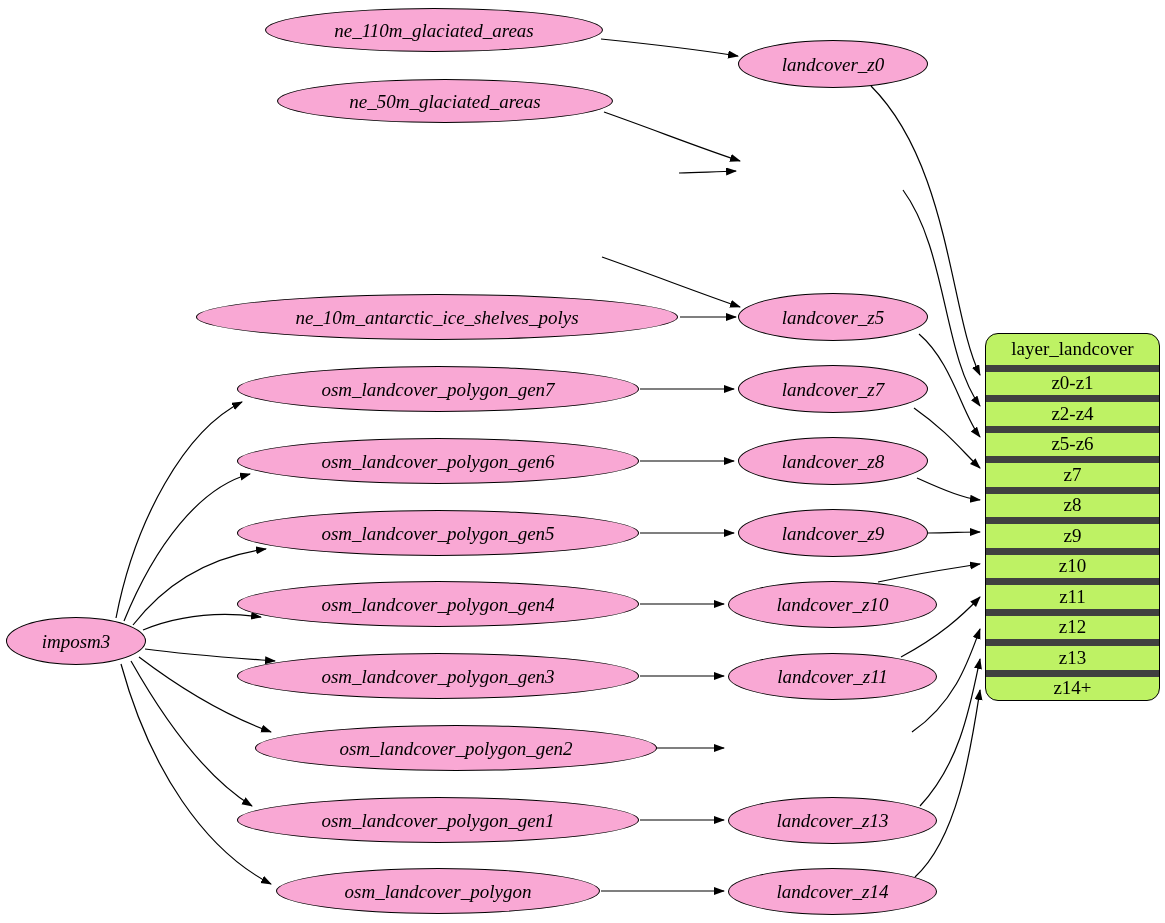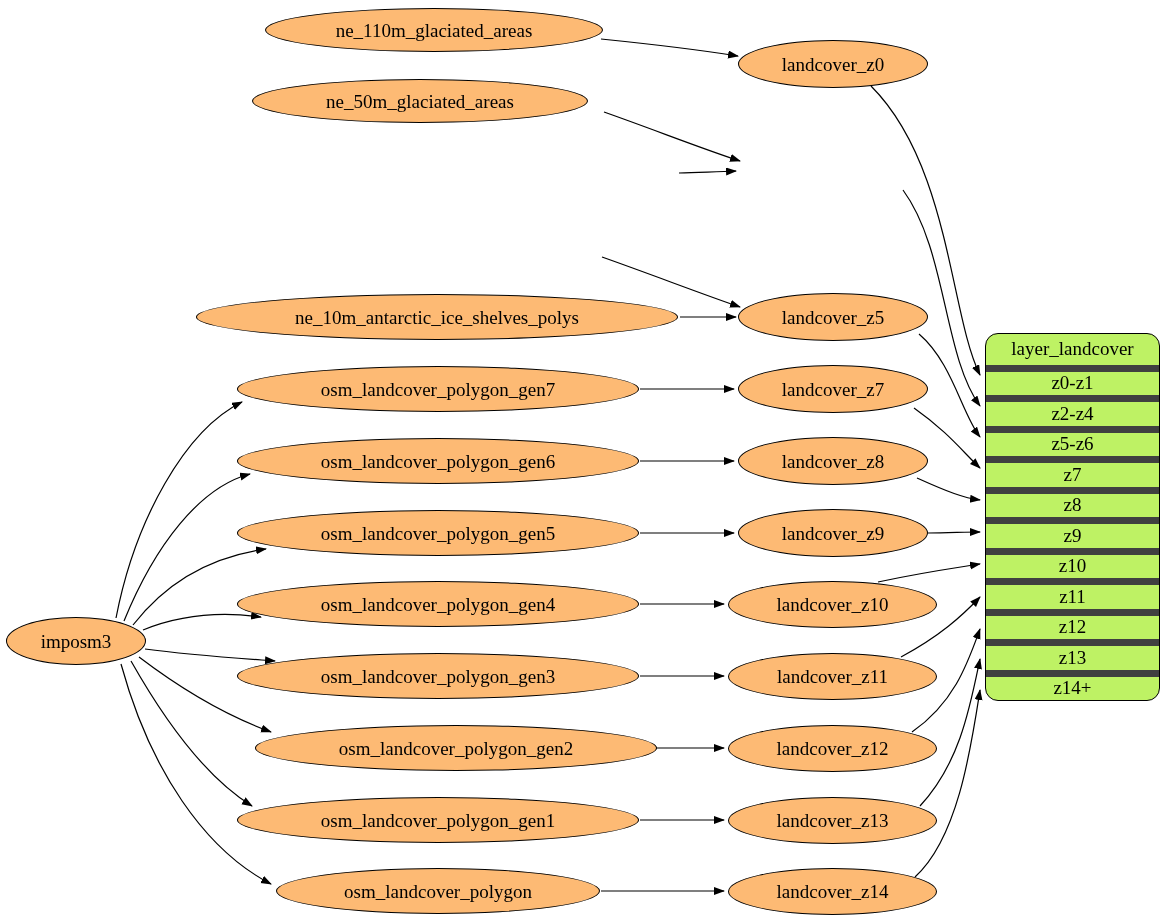--- a/index.html
+++ b/index.html
@@ -4,22 +4,23 @@
 <style>
   html,body{margin:0;padding:0;background:#ffffff;}
   #canvas{
     position:relative;width:1165px;height:923px;background:#ffffff;
     font-family:"Liberation Serif","DejaVu Serif",serif;color:#000;
     overflow:hidden;
   }
   #edges{position:absolute;left:0;top:0;width:1165px;height:923px;}
   .ellipse{
     position:absolute;border:1px solid #000;border-radius:50%;
-    background:#fdba74;display:flex;align-items:center;justify-content:center;
+    background:#f9a8d4;display:flex;align-items:center;justify-content:center;
     box-sizing:border-box;
+    font-style:italic;
   }
   .lbl{font-size:19px;line-height:1;white-space:nowrap;}
   .record{
     position:absolute;left:985px;top:333px;width:175px;height:368px;
     background:#bef264;border:1px solid #000;border-radius:13px;
     box-sizing:border-box;display:grid;grid-template-rows:repeat(12,1fr);
     overflow:hidden;
   }
   .rrow{
     display:flex;align-items:center;justify-content:center;
@@ -76,21 +77,21 @@
     <path class="edge" marker-end="url(#arrow)" d="M915,877 C958,838 971,748 980,690"></path>
   </svg>
 
   <div class="ellipse" style="left:6px;top:617px;width:140px;height:48px">
     <span class="lbl">imposm3</span>
   </div>
 
   <div class="ellipse" style="left:265px;top:8px;width:338px;height:44px">
     <span class="lbl">ne_110m_glaciated_areas</span>
   </div>
-  <div class="ellipse" style="left:252px;top:79px;width:336px;height:44px">
+  <div class="ellipse" style="left:277px;top:79px;width:336px;height:44px">
     <span class="lbl">ne_50m_glaciated_areas</span>
   </div>
   <div class="ellipse" style="left:196px;top:294px;width:482px;height:46px">
     <span class="lbl">ne_10m_antarctic_ice_shelves_polys</span>
   </div>
 
   <div class="ellipse" style="left:237px;top:366px;width:402px;height:46px">
     <span class="lbl">osm_landcover_polygon_gen7</span>
   </div>
   <div class="ellipse" style="left:237px;top:438px;width:402px;height:46px">
@@ -129,23 +130,20 @@
   </div>
   <div class="ellipse" style="left:738px;top:509px;width:190px;height:48px">
     <span class="lbl">landcover_z9</span>
   </div>
   <div class="ellipse" style="left:728px;top:581px;width:209px;height:47px">
     <span class="lbl">landcover_z10</span>
   </div>
   <div class="ellipse" style="left:728px;top:653px;width:209px;height:47px">
     <span class="lbl">landcover_z11</span>
   </div>
-  <div class="ellipse" style="left:728px;top:725px;width:209px;height:47px">
-    <span class="lbl">landcover_z12</span>
-  </div>
   <div class="ellipse" style="left:728px;top:797px;width:209px;height:47px">
     <span class="lbl">landcover_z13</span>
   </div>
   <div class="ellipse" style="left:728px;top:868px;width:209px;height:47px">
     <span class="lbl">landcover_z14</span>
   </div>
 
   <div class="record">
     <div class="rrow">layer_landcover</div>
     <div class="rrow">z0-z1</div>

